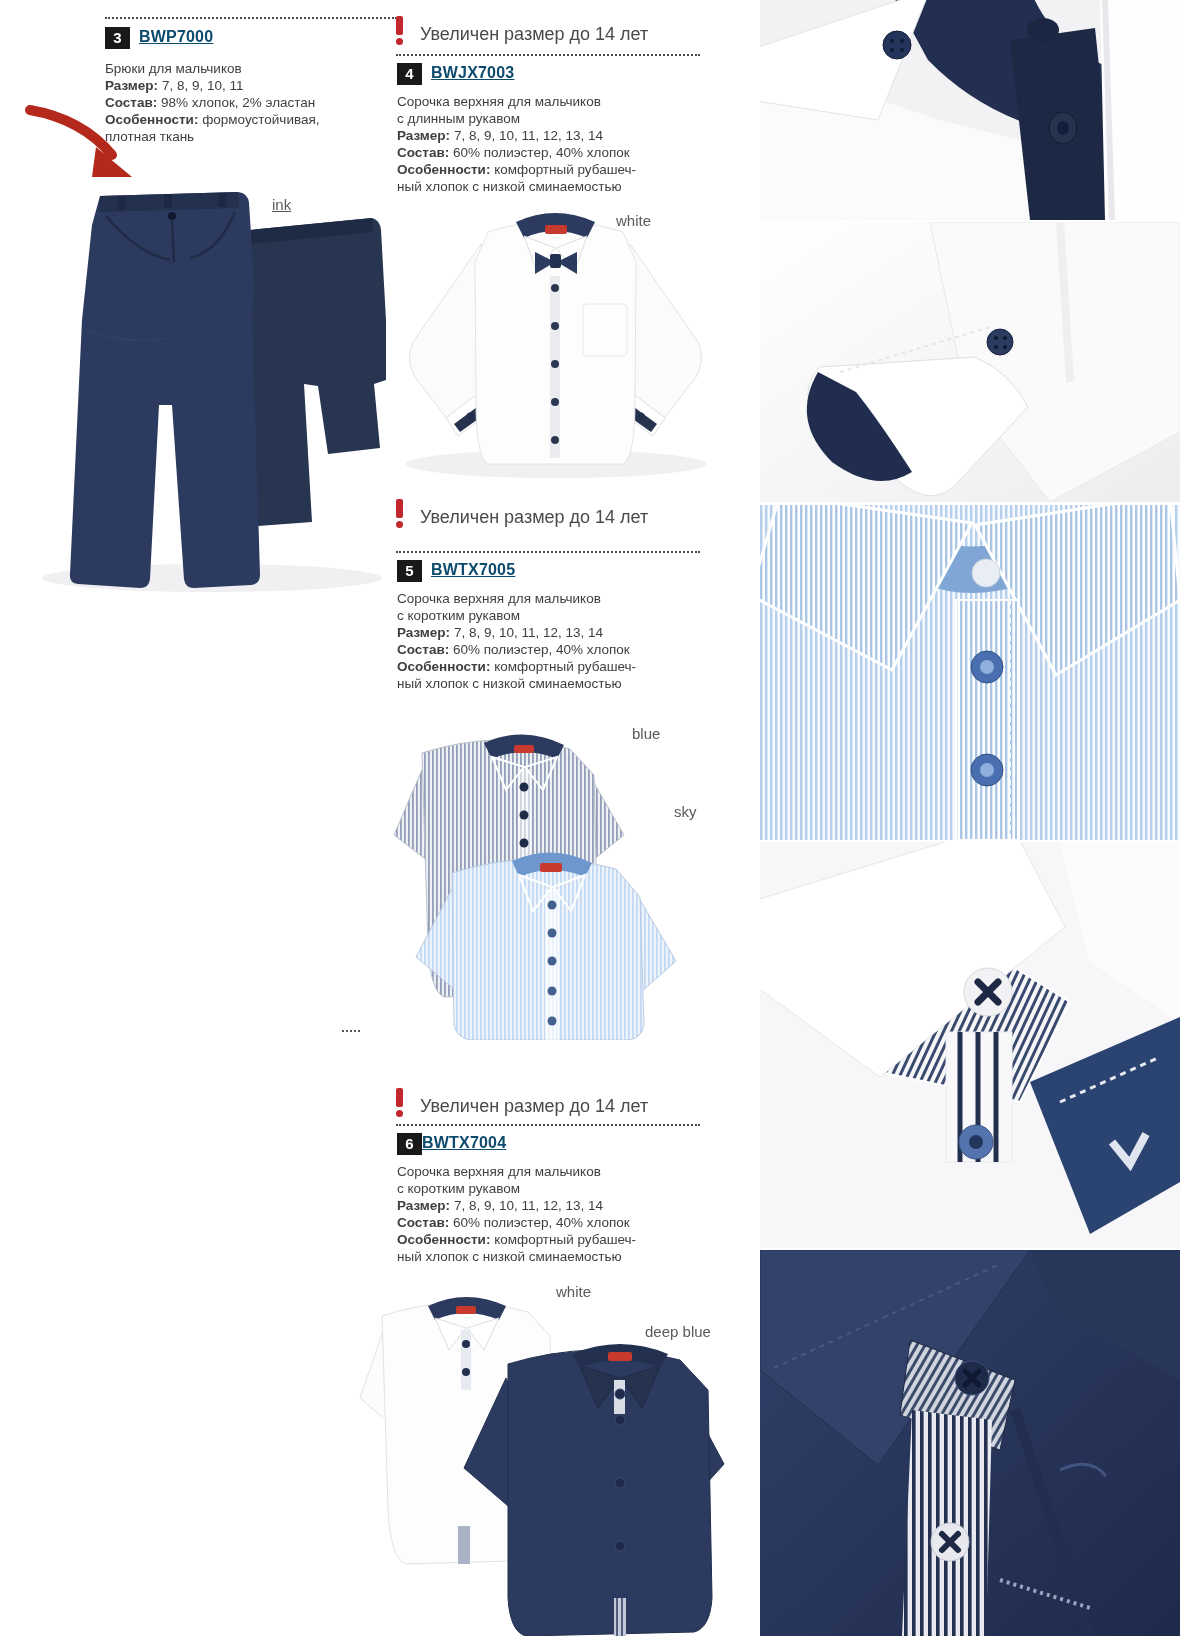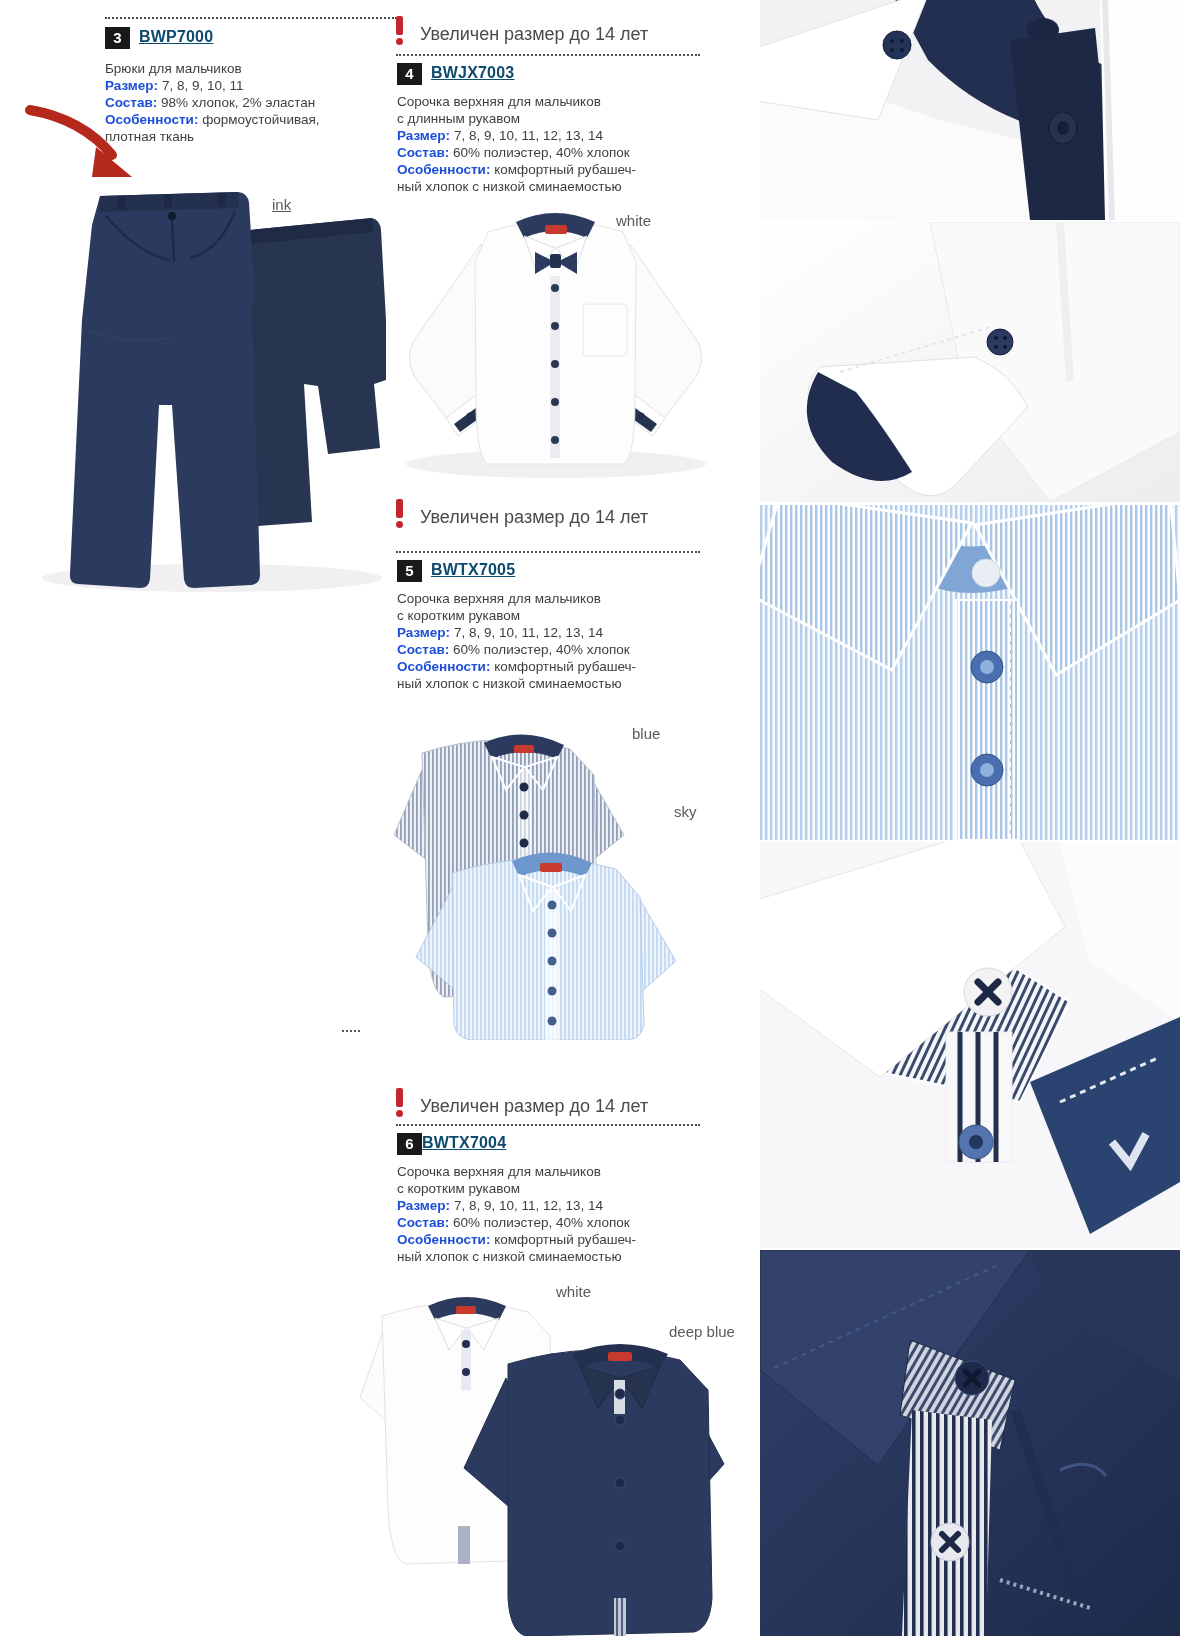--- a/index.html
+++ b/index.html
@@ -4,21 +4,21 @@
 <style>
   html,body{margin:0;padding:0;}
   body{font-family:"Liberation Sans",sans-serif;background:#ffffff;}
   .page{position:relative;width:1180px;height:1636px;background:#ffffff;overflow:hidden;}
   .abs{position:absolute;}
   .dotted{border-top:2px dotted #4b4b4b;height:0;}
   .badge{width:25px;height:22px;background:#191919;color:#ffffff;font-weight:bold;
          font-size:15px;text-align:center;line-height:22px;}
   .code{font-weight:bold;font-size:16px;color:#0c4a6e;letter-spacing:.2px;text-decoration:underline;}
   .desc{font-size:13.5px;line-height:17px;color:#3f3f3f;}
-  .desc .b{font-weight:bold;color:#1d4ed8;}
+  .desc .b{font-weight:bold;color:#404040;}
   .banner-row{display:flex;align-items:flex-end;}
   .bang{display:inline-block;width:16px;}
   .bang-bar{width:7px;height:19px;background:#c1272d;border-radius:2px;}
   .bang-dot{width:7px;height:7px;background:#c1272d;border-radius:50%;margin-top:3px;}
   .banner-text{font-size:18px;color:#4a4a4a;padding-left:8px;padding-top:2px;white-space:nowrap;}
   .swatch{font-size:15px;color:#5a5a5a;white-space:nowrap;}
   .minidots{width:18px;border-top:2px dotted #555;}
   svg{display:block;}
 </style>
 </head>
@@ -241,21 +241,21 @@
       <circle cx="262" cy="152" r="5" fill="#1d2a49" stroke="#39486f"></circle>
       <circle cx="262" cy="215" r="5" fill="#1d2a49" stroke="#39486f"></circle>
       <circle cx="262" cy="278" r="5" fill="#1d2a49" stroke="#39486f"></circle>
       <rect x="256" y="330" width="12" height="38" fill="#c3c9d6"></rect>
       <line x1="259" y1="330" x2="259" y2="368" stroke="#2b3a5e" stroke-width="1.5"></line>
       <line x1="264" y1="330" x2="264" y2="368" stroke="#2b3a5e" stroke-width="1.5"></line>
     </g>
   </svg>
 
   <div class="abs swatch" style="left:556px;top:1283px;">white</div>
-  <div class="abs swatch" style="left:669px;top:1323px;">deep blue</div>
+  <div class="abs swatch" style="left:645px;top:1323px;">deep blue</div>
 
   <svg class="abs" style="left:760px;top:0;" width="420" height="220" viewBox="0 0 420 220">
     <rect width="420" height="220" fill="#fbfbfc"></rect>
     <polygon points="0,0 420,0 420,40 300,150 180,120 0,60" fill="#f2f2f5"></polygon>
     <path d="M130,-10 L270,-10 Q300,60 370,72 L330,140 Q230,124 168,60 Z" fill="#232f50"></path>
     <polygon points="-10,50 170,-10 118,120 -10,100" fill="#ffffff" stroke="#e3e3e7"></polygon>
     <circle cx="137" cy="45" r="14" fill="#24335a" stroke="#16203c"></circle>
     <circle cx="132" cy="41" r="2" fill="#101a33"></circle>
       <circle cx="142" cy="41" r="2" fill="#101a33"></circle>
     <circle cx="132" cy="50" r="2" fill="#101a33"></circle>

